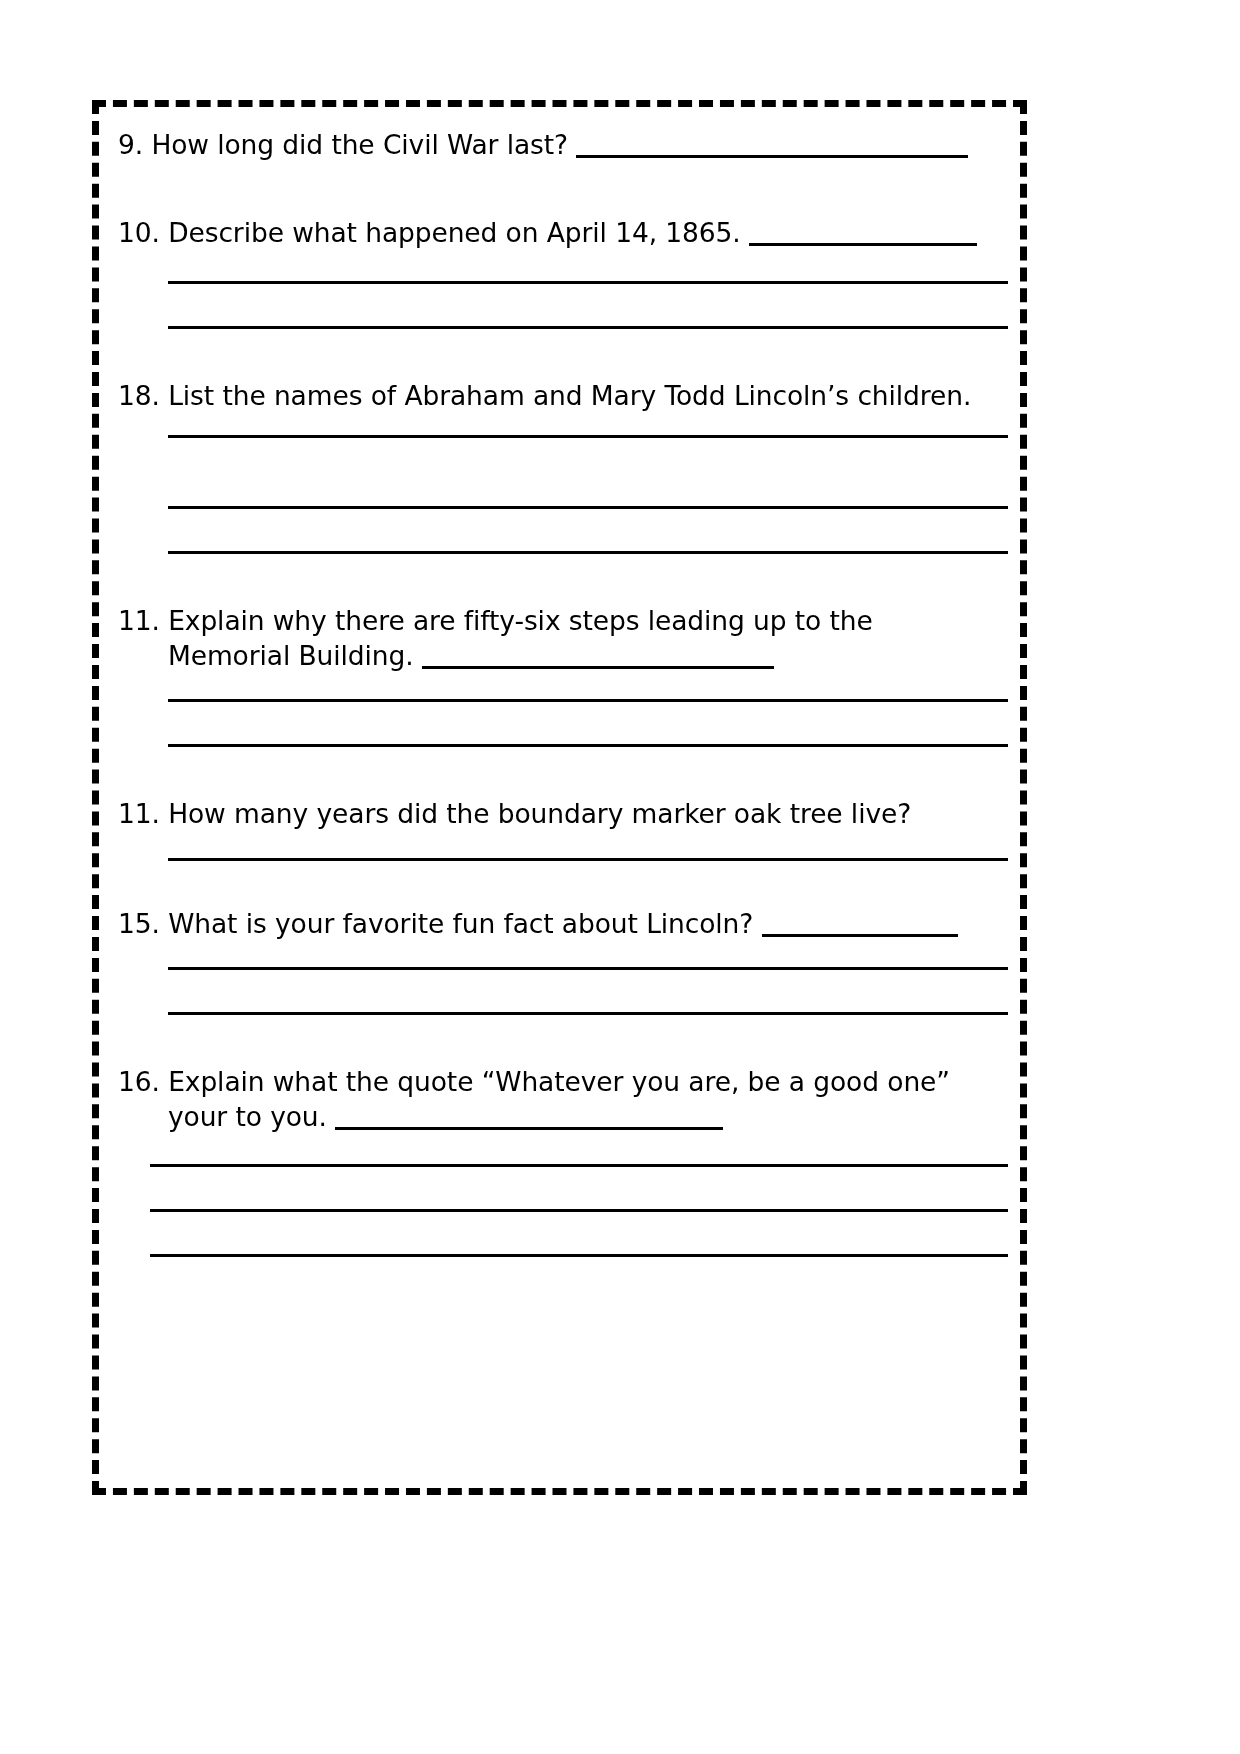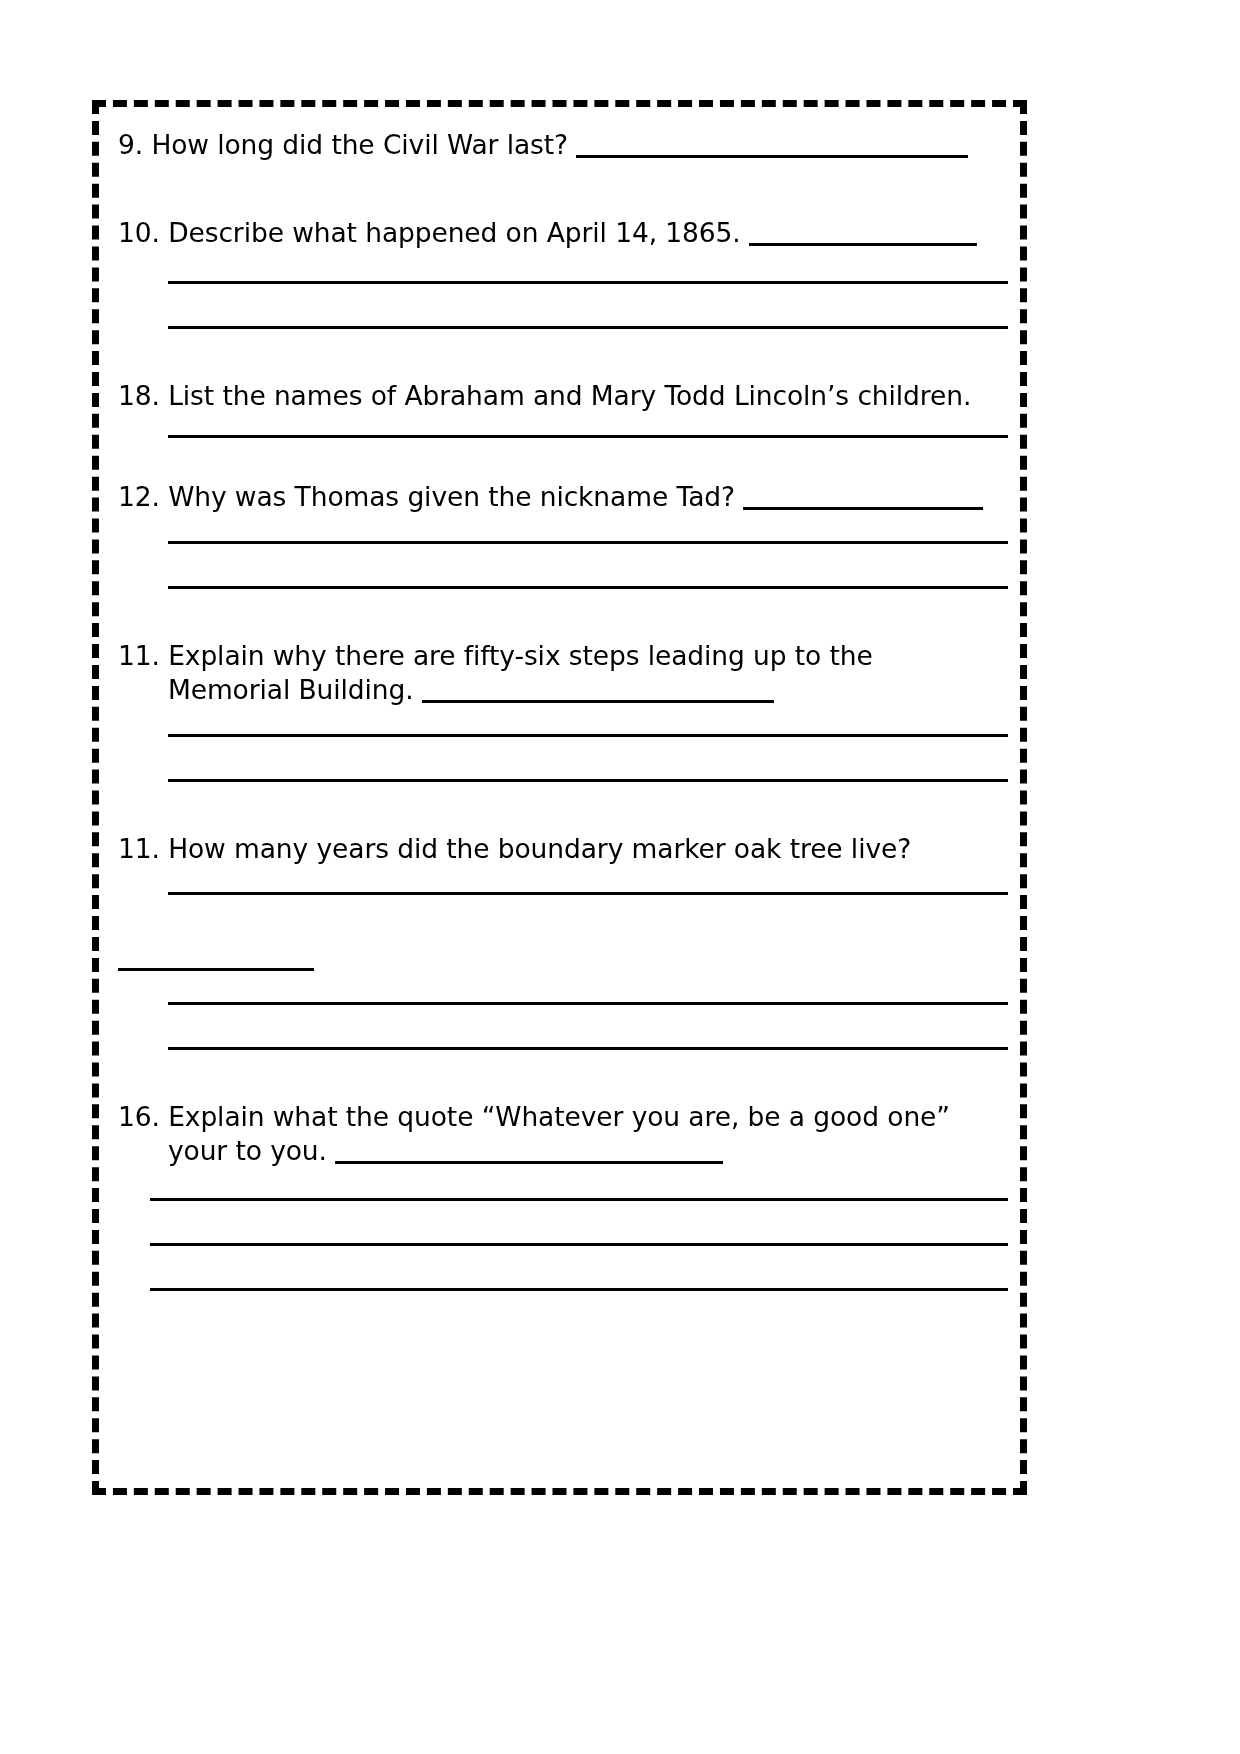--- a/index.html
+++ b/index.html
@@ -112,23 +112,20 @@
 
     <div class="q-block">
       <div class="q-text">18. List the names of Abraham and Mary Todd Lincoln’s children.</div>
     </div>
 
     <div class="sp-22"></div>
     <div class="rule"></div>
 
     <div class="sp-42"></div>
 
-    <div class="q-block">
-      <div class="q-text"><span>12. Why was Thomas given the nickname Tad? </span><span class="blank" style="width:240px"></span></div>
-    </div>
 
     <div class="sp-26"></div>
     <div class="rule"></div>
     <div class="sp-42"></div>
     <div class="rule"></div>
 
     <div class="sp-50"></div>
 
     <div class="q-block">
       <div class="q-text"><span>11. Explain why there are fifty-six steps leading up to the</span>
@@ -145,21 +142,21 @@
     <div class="q-block">
       <div class="q-text">11. How many years did the boundary marker oak tree live?</div>
     </div>
 
     <div class="sp-26"></div>
     <div class="rule"></div>
 
     <div class="sp-46"></div>
 
     <div class="q-block">
-      <div class="q-text"><span class="blank" style="width:196px"></span></div>
+      <div class="q-text"><span>15. What is your favorite fun fact about Lincoln? </span><span class="blank" style="width:196px"></span></div>
     </div>
 
     <div class="sp-26"></div>
     <div class="rule"></div>
     <div class="sp-42"></div>
     <div class="rule"></div>
 
     <div class="sp-50"></div>
 
     <div class="q-block">

